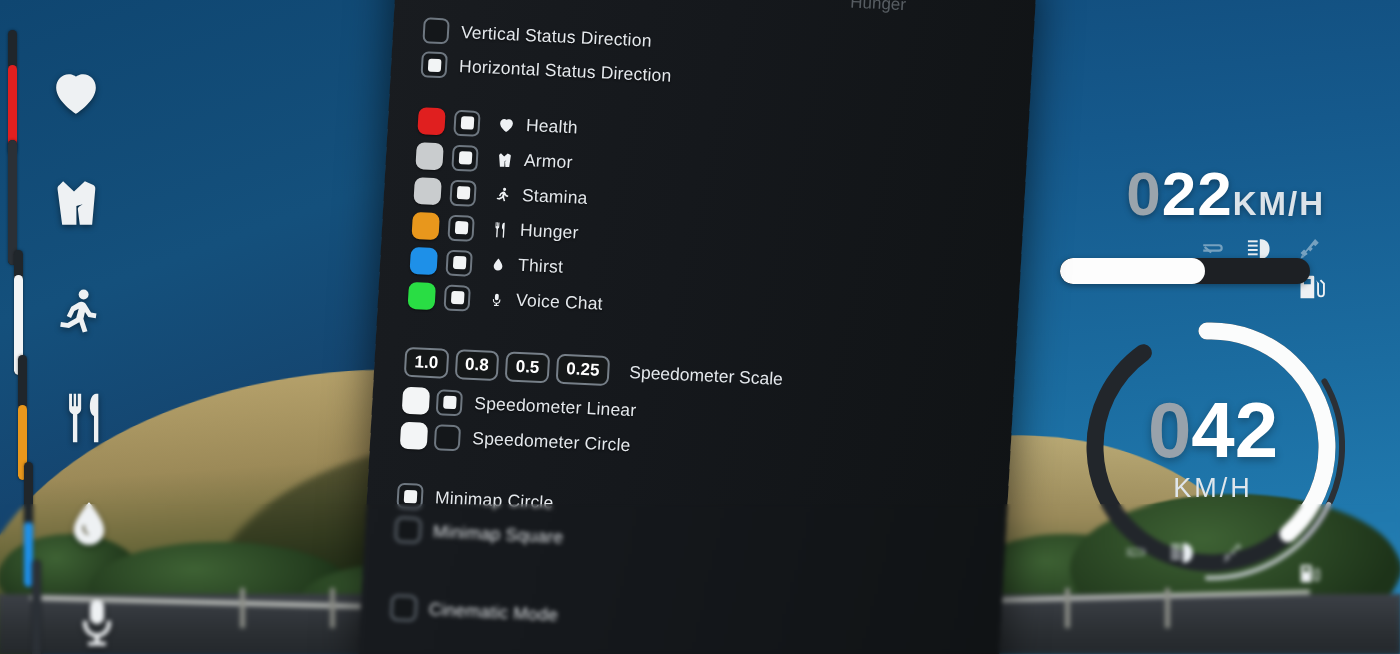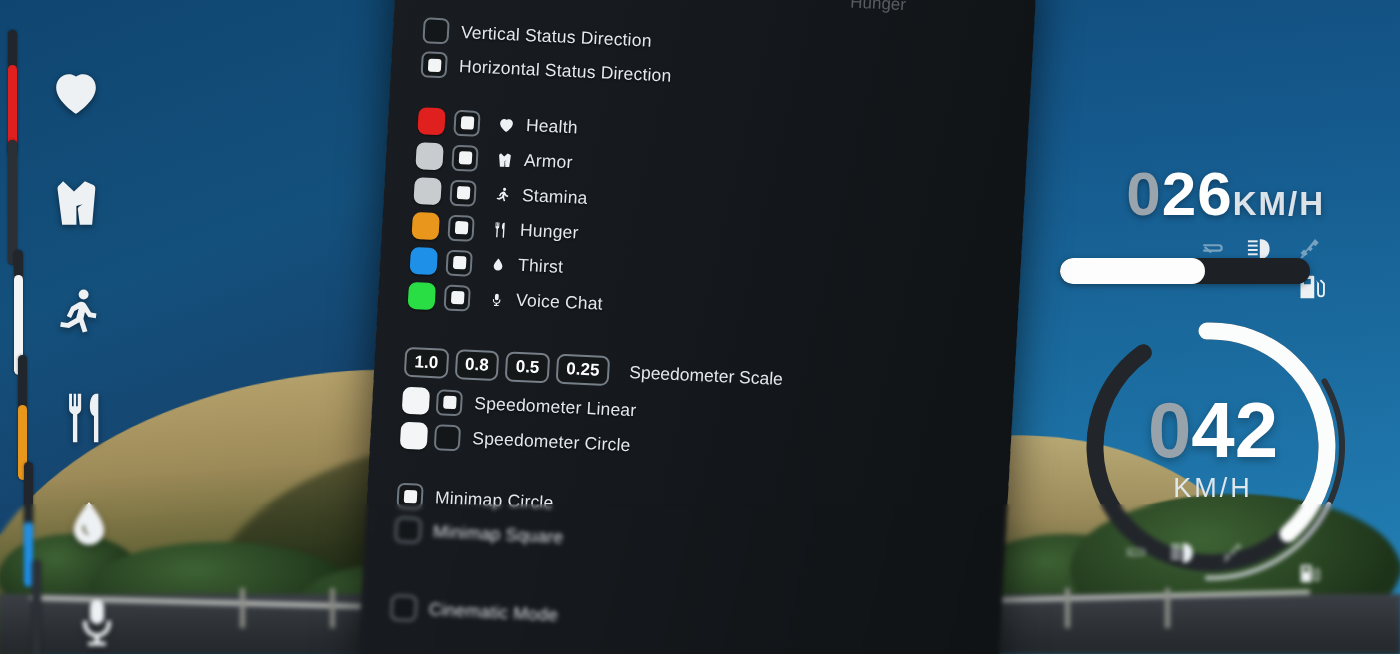--- a/index.html
+++ b/index.html
@@ -204,21 +204,21 @@
             <path d="M6 11v1.2a6 6 0 0 0 5 5.9V20H8.2v1.8h7.6V20H13v-1.9a6 6 0 0 0 5-5.9V11h-1.8v1.2a4.2 4.2 0 0 1-8.4 0V11H6z"></path>
           </svg>
       </span>
     </div>
   </div>
 
   <div class="hud-right">
 
     <div style="position:absolute;right:75px;top:163px;">
       <div class="spd-num">
-        <span class="z">0</span><span class="v">26</span><span class="spd-unit">KM/H</span>
+        <span class="z">0</span><span class="v">22</span><span class="spd-unit">KM/H</span>
       </div>
     </div>
 
     <div class="icons-row" style="right:78px;top:236px;">
       <span class="dim">
         <svg width="30" height="26" viewBox="0 0 24 24" fill="currentColor">
             <path d="M3 7.5h14.5a3.5 3.5 0 0 1 0 7H3v-2h14.5a1.5 1.5 0 0 0 0-3H3v-2z"></path>
             <path d="M5 9.5l6 5-1.4 1.4-6-5z"></path>
           </svg>
       </span>

